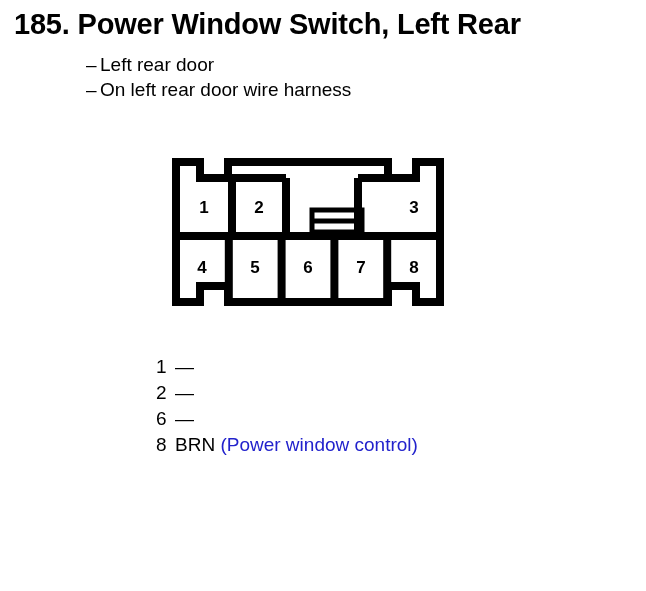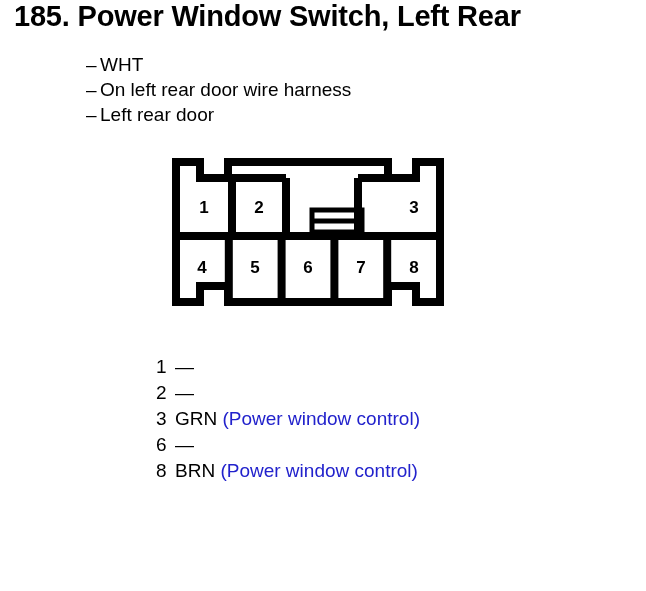--- a/index.html
+++ b/index.html
@@ -13,21 +13,21 @@
     font-family: "Liberation Sans", sans-serif;
     color: #000000;
     overflow: hidden;
     position: relative;
   }
 
   
   #title {
     position: absolute;
     left: 14px;
-    top: 0;
+    top: 8px;
     font-size: 29px;
     font-weight: bold;
     letter-spacing: -0.2px;
     white-space: nowrap;
   }
 
   
   #bullets {
     position: absolute;
     left: 86px;
@@ -91,27 +91,24 @@
     color: #000000;
   }
 </style>
 </head>
 <body>
 
 <div id="title">185. Power Window Switch, Left Rear</div>
 
 <div id="bullets">
   <div class="bullet">
-    <span class="dash">–</span><span>WHT</span>
+    <span class="dash">–</span><span>Left rear door</span>
   </div>
   <div class="bullet">
     <span class="dash">–</span><span>On left rear door wire harness</span>
-  </div>
-  <div class="bullet">
-    <span class="dash">–</span><span>Left rear door</span>
   </div>
 </div>
 
 <div id="connector">
   <svg width="272" height="148" viewBox="0 0 272 148" xmlns="http://www.w3.org/2000/svg">
 
     <path d="M 4,4
              L 28,4
              L 28,20
              L 56,20
@@ -166,21 +163,18 @@
 </div>
 
 <div id="legend">
   <div class="legend-row">
     <span class="legend-num">1</span><span class="legend-empty">—</span>
   </div>
   <div class="legend-row">
     <span class="legend-num">2</span><span class="legend-empty">—</span>
   </div>
   <div class="legend-row">
-    <span class="legend-num">3</span><span class="legend-color">GRN</span>&nbsp;<span class="legend-desc">(Power window control)</span>
-  </div>
-  <div class="legend-row">
     <span class="legend-num">6</span><span class="legend-empty">—</span>
   </div>
   <div class="legend-row">
     <span class="legend-num">8</span><span class="legend-color">BRN</span>&nbsp;<span class="legend-desc">(Power window control)</span>
   </div>
 </div>
 
 </body></html>

